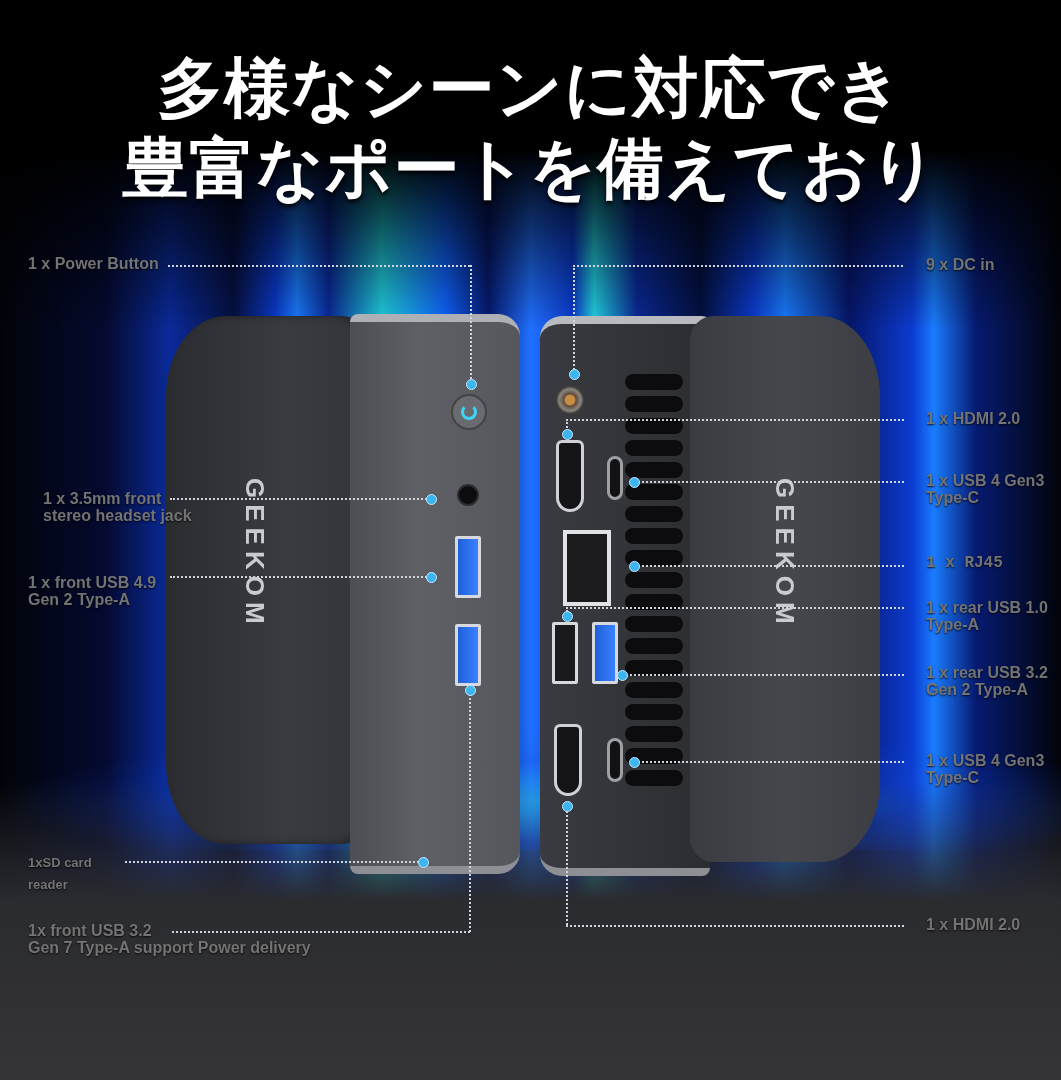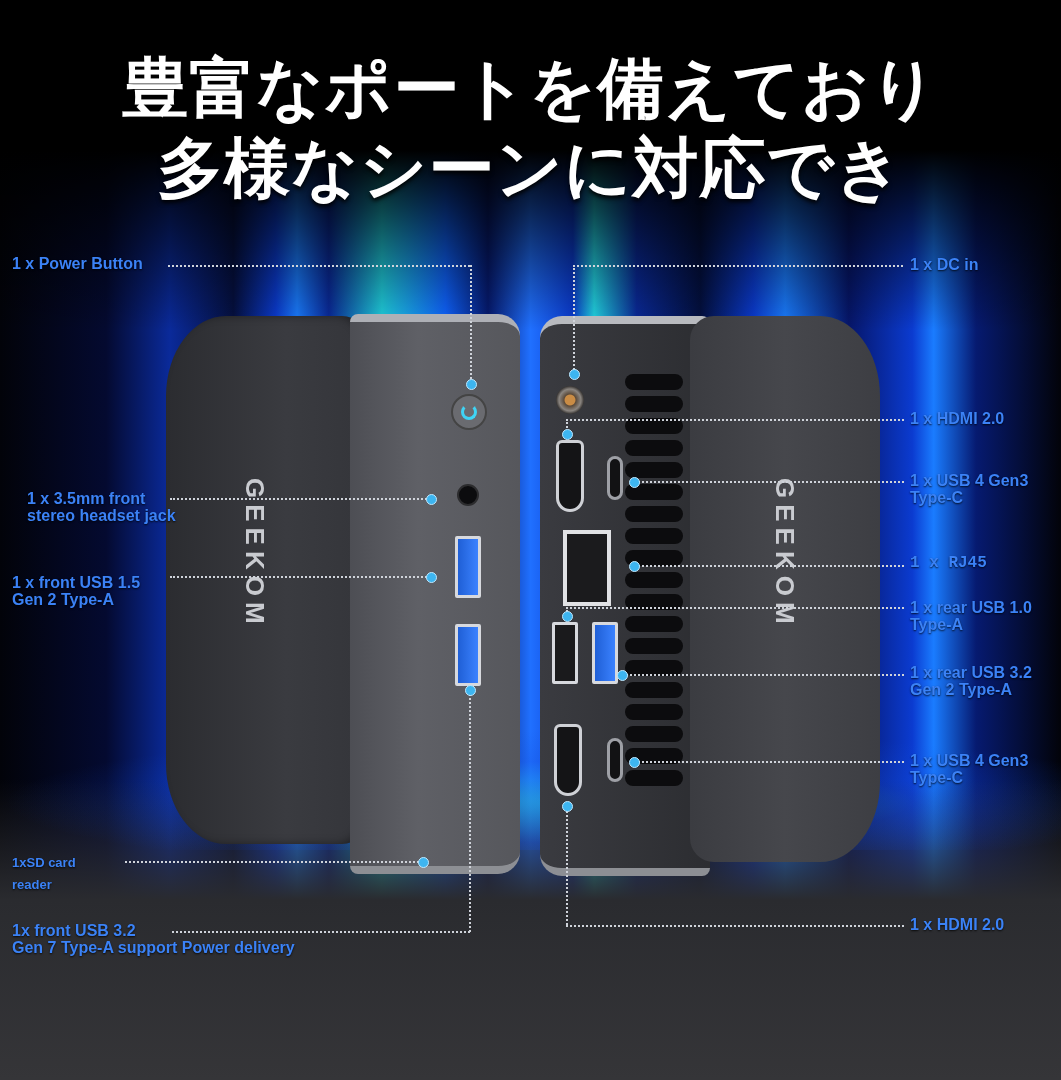--- a/index.html
+++ b/index.html
@@ -64,36 +64,36 @@
     position:absolute; left:451px; top:394px; width:36px; height:36px; border-radius:50%;
     background:#6a6b70; border:2px solid #444; box-sizing:border-box;
     display:flex; align-items:center; justify-content:center;
   }
   .power-btn span { width:16px; height:16px; border-radius:50%; border:3px solid #3fd4f5; border-top-color:transparent; box-sizing:border-box; position:relative; }
   .jack { position:absolute; left:457px; top:484px; width:18px; height:18px; border-radius:50%; background:#0c0c0e; border:2px solid #2c2c2e; }
   .dc-in { position:absolute; left:556px; top:386px; width:28px; height:28px; border-radius:50%; background:radial-gradient(circle,#c98c45 25%,#5a4a3a 30%,#8a8580 55%,#3a3735 70%); }
 
   
   .lbl {
-    position:absolute; color:#3b82f6; font-weight:bold; font-size:16px; line-height:17px;
-    text-shadow:0 1px 2px rgba(0,0,0,0.8); white-space:nowrap;
+    position:absolute; color:#737373; font-weight:bold; font-size:16px; line-height:17px;
+    text-shadow:0 1px 2px rgba(0,0,0,0.8); white-space:nowrap;margin-left:16px;
   }
   .line-h { position:absolute; height:0; border-top:2px dotted #cfd3da; }
   .line-v { position:absolute; width:0; border-left:2px dotted #cfd3da; }
   .dot { position:absolute; width:9px; height:9px; border-radius:50%; background:#3db5f0; border:1px solid #bfe8ff; margin:-5px 0 0 -5px; }
 </style>
 </head>
 <body>
 
 <div class="bg"></div>
 <div class="floor-glow"></div>
 
 <div class="title">
+  <div>多様なシーンに対応でき</div>
   <div>豊富なポートを備えており</div>
-  <div>多様なシーンに対応でき</div>
 </div>
 
 <div class="dev-left-side"></div>
 <div class="brand" style="left:270px; top:478px;">GEEKOM</div>
 <div class="dev-left-front"></div>
 <div class="power-btn">
     <span></span>
   </div>
 <div class="jack"></div>
 <div class="port usb-blue" style="left:455px; top:536px; width:26px; height:62px;"></div>
@@ -140,21 +140,21 @@
 <div class="dot" style="left:471px; top:384px;"></div>
 
 <div class="lbl" style="left:27px; top:490px;">
   <div>1 x 3.5mm front</div>
   <div>stereo headset jack</div>
 </div>
 <div class="line-h" style="left:170px; top:498px; width:260px;"></div>
 <div class="dot" style="left:431px; top:499px;"></div>
 
 <div class="lbl" style="left:12px; top:574px;">
-  <div>1 x front USB 1.5</div>
+  <div>1 x front USB 4.9</div>
   <div>Gen 2 Type-A</div>
 </div>
 <div class="line-h" style="left:170px; top:576px; width:260px;"></div>
 <div class="dot" style="left:431px; top:577px;"></div>
 
 <div class="lbl" style="left:12px; top:852px; font-size:13px; line-height:22px;">
   <div>1xSD card</div>
   <div>reader</div>
 </div>
 <div class="line-h" style="left:125px; top:861px; width:298px;"></div>
@@ -162,21 +162,21 @@
 
 <div class="lbl" style="left:12px; top:922px;">
   <div>1x front USB 3.2</div>
   <div>Gen 7 Type-A support Power delivery</div>
 </div>
 <div class="line-h" style="left:172px; top:931px; width:298px;"></div>
 <div class="line-v" style="left:469px; top:690px; height:242px;"></div>
 <div class="dot" style="left:470px; top:690px;"></div>
 
 <div class="lbl" style="left:910px; top:256px;">
-  <div>1 x DC in</div>
+  <div>9 x DC in</div>
 </div>
 <div class="line-h" style="left:573px; top:265px; width:330px;"></div>
 <div class="line-v" style="left:573px; top:265px; height:108px;"></div>
 <div class="dot" style="left:574px; top:374px;"></div>
 
 <div class="lbl" style="left:910px; top:410px;">
   <div>1 x HDMI 2.0</div>
 </div>
 <div class="line-h" style="left:566px; top:419px; width:338px;"></div>
 <div class="line-v" style="left:566px; top:419px; height:16px;"></div>

